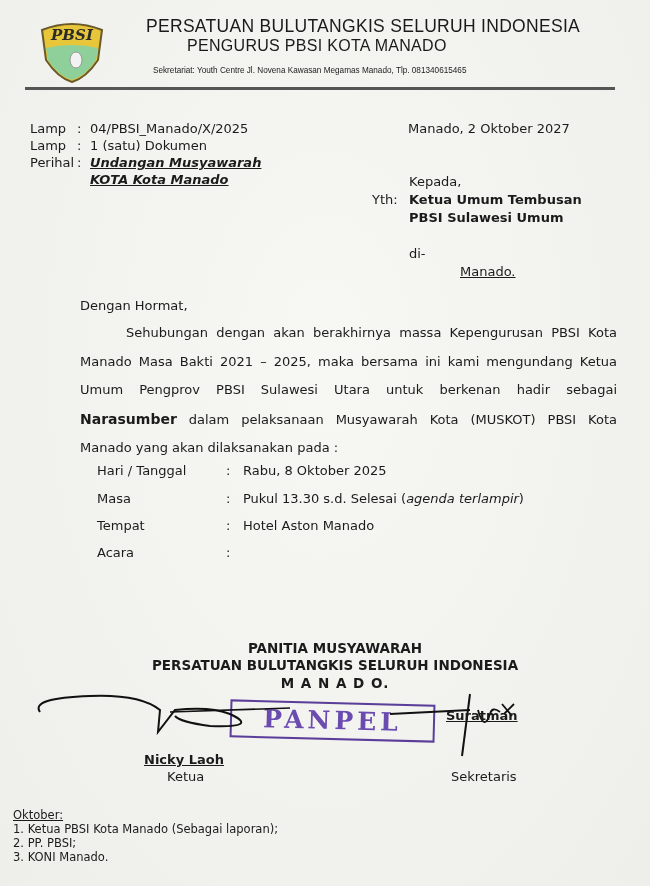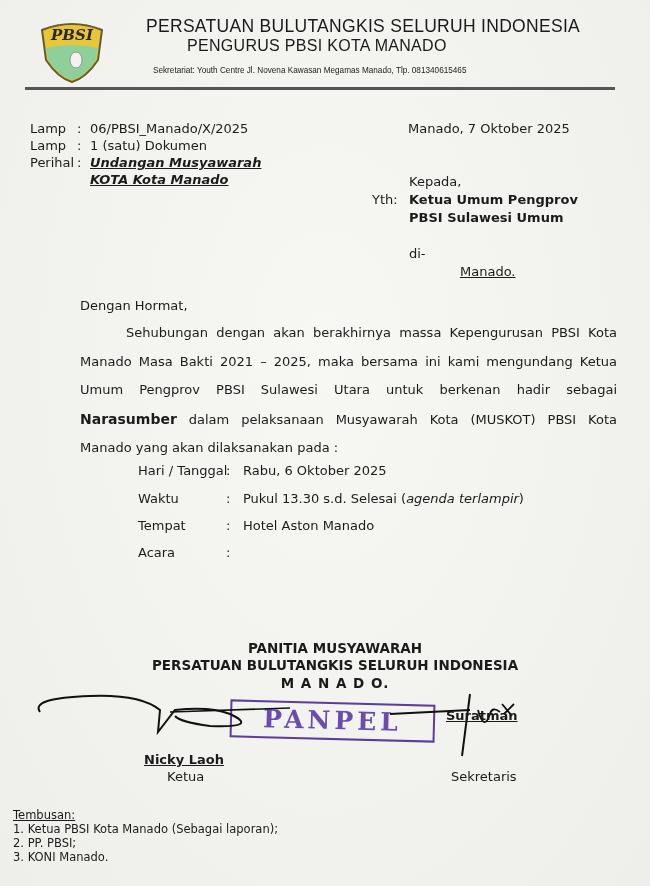--- a/index.html
+++ b/index.html
@@ -21,21 +21,21 @@
 
   .t { position: absolute; white-space: nowrap; font-size: 13px; }
   .meta-label { left: 30px; }
   .meta-colon { left: 77px; }
   .meta-val { left: 90px; }
   .bi { font-weight: bold; font-style: italic; text-decoration: underline; }
   .b { font-weight: bold; }
   .u { text-decoration: underline; }
   .para { position: absolute; left: 80px; width: 537px; font-size: 13px; line-height: 28.5px; text-align: justify; }
   .indent { text-indent: 46px; }
-  .detail-label { left: 97px; margin-left: 41px; }
+  .detail-label { left: 97px; }
   .detail-colon { left: 226px; }
   .detail-val { left: 243px; }
   .center { position: absolute; left: 0; width: 650px; text-align: center; font-weight: bold; font-size: 13.5px; font-family: "DejaVu Sans", sans-serif; }
   .sig-svg { position: absolute; left: 30px; top: 692px; width: 520px; height: 70px; }
   .stamp { position: absolute; left: 230px; top: 702px; width: 205px; height: 38px; border: 2px solid #5b3d9a; transform: rotate(1.5deg); box-sizing: border-box; }
   .stamp-text { position: absolute; left: 0; right: 0; top: 2px; text-align: center; font-family: "DejaVu Serif", serif; font-weight: bold; font-size: 25px; letter-spacing: 4px; color: #6a4bb0; }
   .small { font-size: 11.5px; }
 </style>
 </head>
 <body>
@@ -49,47 +49,47 @@
     <text x="36" y="24" text-anchor="middle" font-family="DejaVu Serif, serif" font-weight="bold" font-style="italic" font-size="15" fill="#2a2a2a">PBSI</text>
   </svg>
 
   <div class="lh-line1">PERSATUAN BULUTANGKIS SELURUH INDONESIA</div>
   <div class="lh-line2">PENGURUS PBSI KOTA  MANADO</div>
   <div class="lh-line3">Sekretariat: Youth Centre Jl. Novena Kawasan Megamas Manado, Tlp. 081340615465</div>
   <div class="rule"></div>
 
   <div class="t meta-label" style="top:121px">Lamp</div>
   <div class="t meta-colon" style="top:121px">:</div>
-  <div class="t meta-val" style="top:121px">06/PBSI_Manado/X/2025</div>
+  <div class="t meta-val" style="top:121px">04/PBSI_Manado/X/2025</div>
 
   <div class="t meta-label" style="top:138px">Lamp</div>
   <div class="t meta-colon" style="top:138px">:</div>
   <div class="t meta-val" style="top:138px">1 (satu) Dokumen</div>
 
   <div class="t meta-label" style="top:155px">Perihal</div>
   <div class="t meta-colon" style="top:155px">:</div>
   <div class="t meta-val bi" style="top:155px">Undangan Musyawarah</div>
   <div class="t meta-val bi" style="top:172px">KOTA Kota Manado</div>
 
-  <div class="t" style="left:408px;top:121px">Manado, 7 Oktober  2025</div>
+  <div class="t" style="left:408px;top:121px">Manado, 2 Oktober  2027</div>
   <div class="t" style="left:409px;top:174px">Kepada,</div>
   <div class="t" style="left:372px;top:192px">Yth:</div>
-  <div class="t b" style="left:409px;top:192px">Ketua Umum Pengprov</div>
+  <div class="t b" style="left:409px;top:192px">Ketua Umum Tembusan</div>
   <div class="t b" style="left:409px;top:210px">PBSI Sulawesi Umum</div>
   <div class="t" style="left:409px;top:246px">di-</div>
   <div class="t u" style="left:460px;top:264px">Manado.</div>
 
   <div class="t" style="left:80px;top:298px">Dengan Hormat,</div>
   <div class="para indent" style="top:319px"><span>Sehubungan dengan akan berakhirnya massa Kepengurusan PBSI Kota Manado Masa Bakti 2021 – 2025, maka bersama ini kami mengundang Ketua Umum Pengprov PBSI Sulawesi Utara  untuk berkenan hadir sebagai </span><span class="b" style="font-size:14px">Narasumber</span><span>  dalam pelaksanaan Musyawarah Kota (MUSKOT) PBSI Kota Manado yang akan dilaksanakan pada :</span></div>
 
   <div class="t detail-label" style="top:463px">Hari / Tanggal</div>
   <div class="t detail-colon" style="top:463px">:</div>
-  <div class="t detail-val" style="top:463px">Rabu, 6 Oktober 2025</div>
+  <div class="t detail-val" style="top:463px">Rabu, 8 Oktober 2025</div>
 
-  <div class="t detail-label" style="top:491px">Waktu</div>
+  <div class="t detail-label" style="top:491px">Masa</div>
   <div class="t detail-colon" style="top:491px">:</div>
   <div class="t detail-val" style="top:491px"><span>Pukul 13.30 s.d. Selesai (</span><span style="font-style:italic">agenda terlampir</span><span>)</span></div>
 
   <div class="t detail-label" style="top:518px">Tempat</div>
   <div class="t detail-colon" style="top:518px">:</div>
   <div class="t detail-val" style="top:518px">Hotel Aston Manado</div>
 
   <div class="t detail-label" style="top:545px">Acara</div>
   <div class="t detail-colon" style="top:545px">:</div>
 
@@ -107,17 +107,17 @@
     <path d="M140 20 L260 16" fill="none" stroke="#111" stroke-width="1.6"></path>
     <path d="M440 2 L432 64" fill="none" stroke="#111" stroke-width="2"></path>
     <path d="M360 22 Q400 20 440 18 M448 18 Q454 40 460 22 Q462 14 470 20 M472 12 L482 24 M474 22 L484 12" fill="none" stroke="#111" stroke-width="1.8"></path>
   </svg>
 
   <div class="t b u" style="left:144px;top:752px">Nicky Laoh</div>
   <div class="t" style="left:167px;top:769px">Ketua</div>
   <div class="t b u" style="left:446px;top:708px">Suratman</div>
   <div class="t" style="left:451px;top:769px">Sekretaris</div>
 
-  <div class="t small u" style="left:13px;top:808px">Tembusan:</div>
+  <div class="t small u" style="left:13px;top:808px">Oktober:</div>
   <div class="t small" style="left:13px;top:822px">1.  Ketua PBSI Kota Manado (Sebagai laporan);</div>
   <div class="t small" style="left:13px;top:836px">2.  PP. PBSI;</div>
   <div class="t small" style="left:13px;top:850px">3.  KONI Manado.</div>
 </div>
 
 </body></html>

